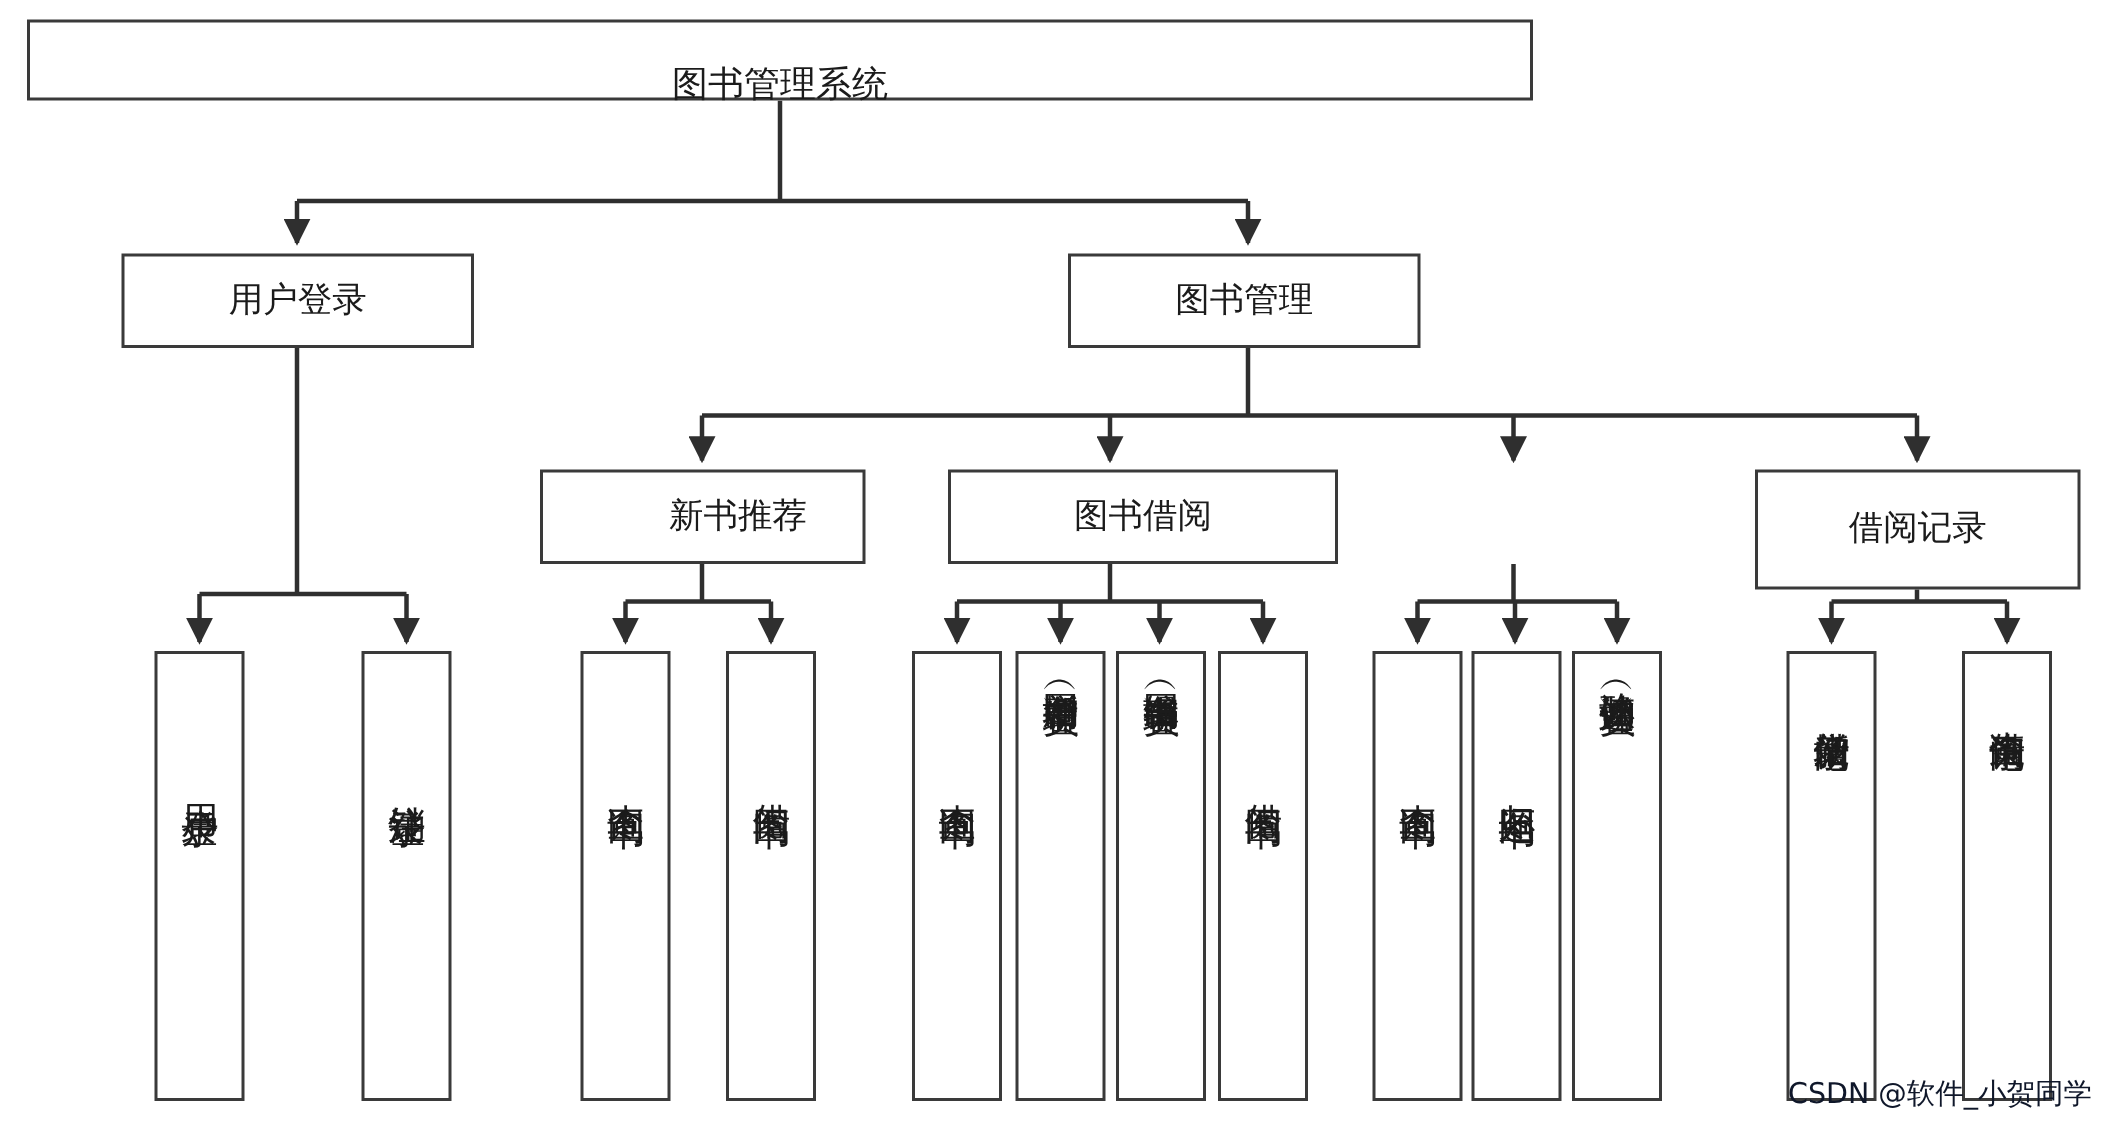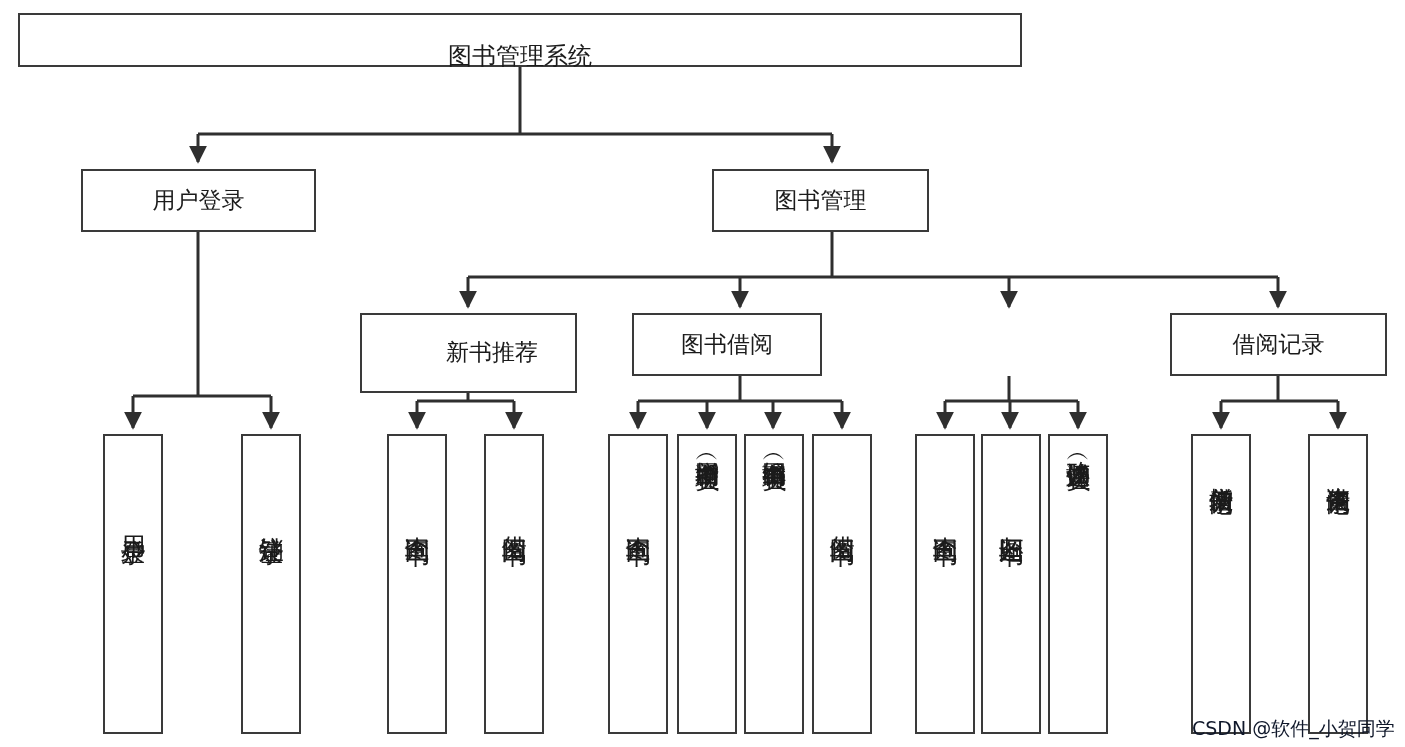--- a/index.html
+++ b/index.html
@@ -129,31 +129,31 @@
     </g>
   </svg>
 
   <div class="node root horizontal" style="left:18px; top:13px; width:1004px; height:54px;">
     <span class="node-label">图书管理系统</span>
   </div>
 
   <div class="node horizontal" style="left:81px; top:169px; width:235px; height:63px;">
     <span class="node-label">用户登录</span>
   </div>
-  <div class="node horizontal" style="left:712px; top:169px; width:217px; height:63px;">
+  <div class="node horizontal" style="left:712px; top:169px; width:235px; height:63px;">
     <span class="node-label">图书管理</span>
   </div>
 
-  <div class="node horizontal" style="left:360px; top:313px; width:217px; height:80px;padding-left:47px;">
+  <div class="node horizontal" style="left:360px; top:313px; width:217px; height:63px;padding-left:47px;">
     <span class="node-label">新书推荐</span>
   </div>
-  <div class="node horizontal" style="left:632px; top:313px; width:190px; height:63px;">
+  <div class="node horizontal" style="left:632px; top:313px; width:260px; height:63px;">
     <span class="node-label">图书借阅</span>
   </div>
-  <div class="node horizontal" style="left:1170px; top:313px; width:217px; height:63px;">
+  <div class="node horizontal" style="left:1170px; top:313px; width:217px; height:80px;">
     <span class="node-label">借阅记录</span>
   </div>
 
   <div class="node vertical" style="left:103px; top:434px; width:60px; height:300px; padding-top:80px;">
     <span class="node-label">用户登录</span>
   </div>
   <div class="node vertical" style="left:241px; top:434px; width:60px; height:300px; padding-top:80px;">
     <span class="node-label">注销登录</span>
   </div>
 

